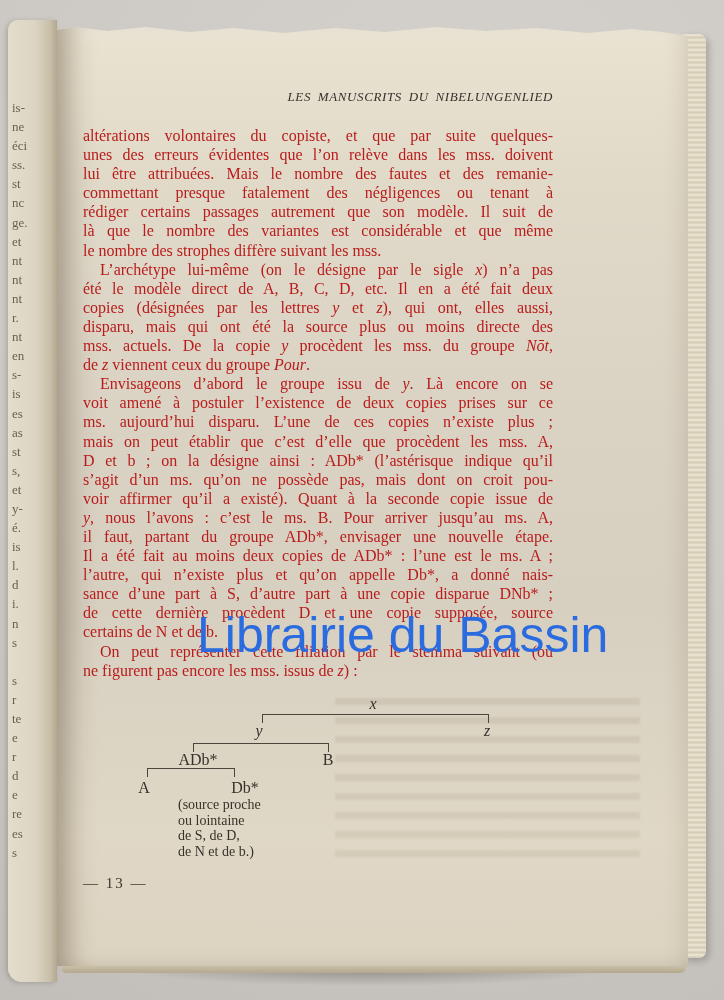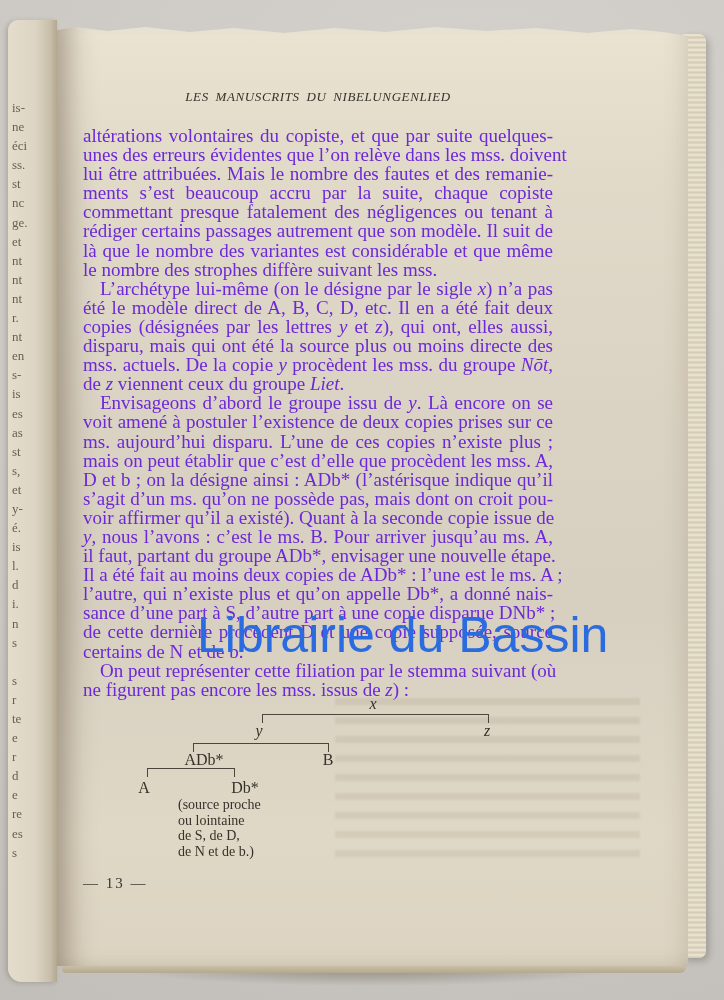--- a/index.html
+++ b/index.html
@@ -25,23 +25,23 @@
   .frags div{height:19.1px;overflow:hidden;}
   .page{position:absolute;left:57px;top:25px;width:631px;height:941px;
     background:linear-gradient(to bottom,#eae3d1 0%,#e1dac9 16%,#dad2c3 42%,#d7cfc0 62%,#e0d8c6 86%,#dcd4c1 100%);
     clip-path:polygon(0 5px,3% 2px,8% 6px,14% 2px,21% 7px,28% 3px,36% 8px,44% 3px,52% 7px,60% 2px,68% 6px,76% 3px,84% 8px,91% 4px,96% 7px,100% 11px,100% 100%,0 100%);
     box-shadow:inset 24px 0 28px -14px rgba(92,76,54,.48),
                inset -16px 0 26px -18px rgba(110,95,70,.30),
                inset 0 16px 20px -14px rgba(255,255,248,.65);}
   .bleed{position:absolute;left:335px;top:698px;width:305px;height:160px;
     background:repeating-linear-gradient(to bottom,rgba(118,106,84,.11) 0 7px,rgba(118,106,84,0) 7px 19px);
     filter:blur(1.2px);}
-  .header{position:absolute;left:83px;top:89px;width:470px;text-align:center;
+  .header{position:absolute;left:83px;top:89px;width:470px;text-align:right;
     font-style:italic;font-size:13px;letter-spacing:.6px;word-spacing:3px;color:#36322b;}
-  .paras{position:absolute;left:83px;top:126px;width:470px;font-size:19px;color:#6d28d9;}
+  .paras{position:absolute;left:83px;top:126px;width:470px;font-size:16px;color:#b91c1c;}
   .bl{height:19.1px;line-height:19.1px;text-align:justify;text-align-last:justify;white-space:nowrap;}
   .bl.last{text-align-last:left;}
   .bl.ind{text-indent:17px;}
   .slabel{position:absolute;font-size:16px;color:#36322b;text-align:center;}
   .slabel.it{font-style:italic;}
   .bracket{position:absolute;height:8px;border-top:1px solid #4b463c;
     border-left:1px solid #4b463c;border-right:1px solid #4b463c;}
   .caption{position:absolute;left:178px;top:797px;width:132px;
     font-size:14px;line-height:15.6px;color:#36322b;}
   .pageno{position:absolute;left:83px;top:875px;width:470px;text-align:left;
@@ -105,31 +105,30 @@
 
 <div class="page"></div>
 <div class="bleed"></div>
 
 <div class="header">LES MANUSCRITS DU NIBELUNGENLIED</div>
 
 <div class="paras">
     <div class="bl">altérations volontaires du copiste, et que par suite quelques-</div>
     <div class="bl">unes des erreurs évidentes que l’on relève dans les mss. doivent</div>
     <div class="bl">lui être attribuées. Mais le nombre des fautes et des remanie-</div>
-    <div class="bl">ments s’est beaucoup accru par la suite, chaque copiste</div>
     <div class="bl">commettant presque fatalement des négligences ou tenant à</div>
     <div class="bl">rédiger certains passages autrement que son modèle. Il suit de</div>
     <div class="bl">là que le nombre des variantes est considérable et que même</div>
     <div class="bl last">le nombre des strophes diffère suivant les mss.</div>
     <div class="bl ind">L’archétype lui-même (on le désigne par le sigle <i>x</i>) n’a pas</div>
     <div class="bl">été le modèle direct de A, B, C, D, etc.  Il en a été fait deux</div>
     <div class="bl">copies (désignées par les lettres <i>y</i> et <i>z</i>), qui ont, elles aussi,</div>
     <div class="bl">disparu, mais qui ont été la source plus ou moins directe des</div>
     <div class="bl">mss. actuels. De la copie <i>y</i> procèdent les mss. du groupe <i>Nōt</i>,</div>
-    <div class="bl last">de <i>z</i> viennent ceux du groupe <i>Liet</i>.</div>
+    <div class="bl last">de <i>z</i> viennent ceux du groupe <i>Pour</i>.</div>
     <div class="bl ind">Envisageons d’abord le groupe issu de <i>y</i>. Là encore on se</div>
     <div class="bl">voit amené à postuler l’existence de deux copies prises sur ce</div>
     <div class="bl">ms. aujourd’hui disparu. L’une de ces copies n’existe plus ;</div>
     <div class="bl">mais on peut établir que c’est d’elle que procèdent les mss. A,</div>
     <div class="bl">D et b ; on la désigne ainsi : ADb* (l’astérisque indique qu’il</div>
     <div class="bl">s’agit d’un ms. qu’on ne possède pas, mais dont on croit pou-</div>
     <div class="bl">voir affirmer qu’il a existé). Quant à la seconde copie issue de</div>
     <div class="bl"><i>y</i>, nous l’avons : c’est le ms. B. Pour arriver jusqu’au ms. A,</div>
     <div class="bl">il faut, partant du groupe ADb*, envisager une nouvelle étape.</div>
     <div class="bl">Il a été fait au moins deux copies de ADb* : l’une est le ms. A ;</div>
@@ -139,21 +138,21 @@
     <div class="bl last">certains de N et de b.</div>
     <div class="bl ind">On peut représenter cette filiation par le stemma suivant (où</div>
     <div class="bl last">ne figurent pas encore les mss. issus de <i>z</i>) :</div>
   </div>
 
 <div class="slabel it" style="left:358px;top:695px;width:30px;">x</div>
 <div class="bracket" style="left:262px;top:714px;width:225px;"></div>
 <div class="slabel it" style="left:244px;top:722px;width:30px;">y</div>
 <div class="slabel it" style="left:472px;top:722px;width:30px;">z</div>
 <div class="bracket" style="left:193px;top:743px;width:134px;"></div>
-<div class="slabel" style="left:169px;top:751px;width:70px;">ADb*</div>
+<div class="slabel" style="left:163px;top:751px;width:70px;">ADb*</div>
 <div class="slabel" style="left:313px;top:751px;width:30px;">B</div>
 <div class="bracket" style="left:147px;top:768px;width:86px;"></div>
 <div class="slabel" style="left:129px;top:779px;width:30px;">A</div>
 <div class="slabel" style="left:210px;top:779px;width:70px;">Db*</div>
 <div class="caption">
     <div>(source proche</div>
     <div>ou  lointaine</div>
     <div>de S, de D,</div>
     <div>de N et de b.)</div>
   </div>

